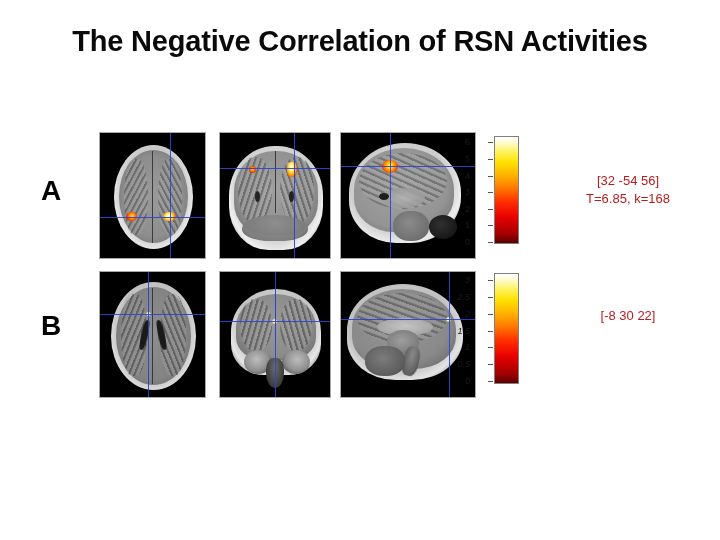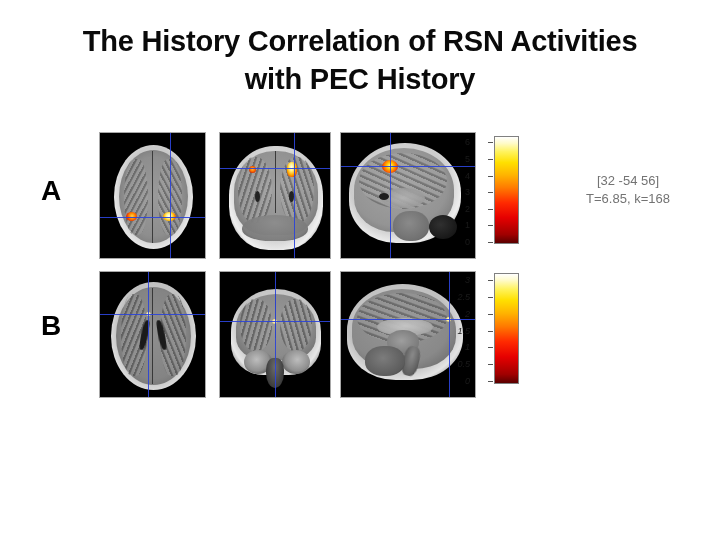--- a/index.html
+++ b/index.html
@@ -119,36 +119,35 @@
     left: 16px;
     width: 5px;
     height: 1px;
     background: #555555;
   }
 
   
   .annotation {
     position: absolute;
     font-size: 13px;
-    color: #737373;
+    color: #b91c1c;
     text-align: center;
     line-height: 18px;
     width: 150px;
   }
   .annotation .coord { display: block; }
   .annotation .stats { display: block; text-align: center; }
   #annotation-a { left: 553px; top: 172px; }
   #annotation-b { left: 553px; top: 307px; }
 </style>
 </head>
 <body>
 
 <div id="figure-title">
-  <span class="tline">The History Correlation of RSN Activities</span>
-  <span class="tline">with PEC History</span>
+  <span class="tline">The Negative Correlation of RSN Activities</span>
 </div>
 
 <div class="row-label" id="row-label-a">A</div>
 <div class="row-label" id="row-label-b">B</div>
 
 <div class="brain-panel panel-frame" style="left:99px; top:132px; width:107px; height:127px;">
   <div class="slice">
 
     <div class="brain-shape" style="left:14px; top:12px; width:79px; height:104px;
          background: radial-gradient(ellipse at 50% 45%, #d8d8d8 0%, #c9c9c9 55%, #efefef 76%, #8a8a8a 88%, #1b1b1b 100%);"></div>
@@ -349,13 +348,14 @@
   <div class="cb-tick-mark" style="top:57.6px;"></div>
   <div class="cb-tick-label" style="top:40.8px;">2</div>
   <div class="cb-tick-mark" style="top:40.8px;"></div>
   <div class="cb-tick-label" style="top:24px;">2.5</div>
   <div class="cb-tick-mark" style="top:24px;"></div>
   <div class="cb-tick-label" style="top:7.2px;">3</div>
   <div class="cb-tick-mark" style="top:7.2px;"></div>
 </div>
 
 <div class="annotation" id="annotation-b">
+  <span class="coord">[-8 30 22]</span>
 </div>
 
 </body></html>

